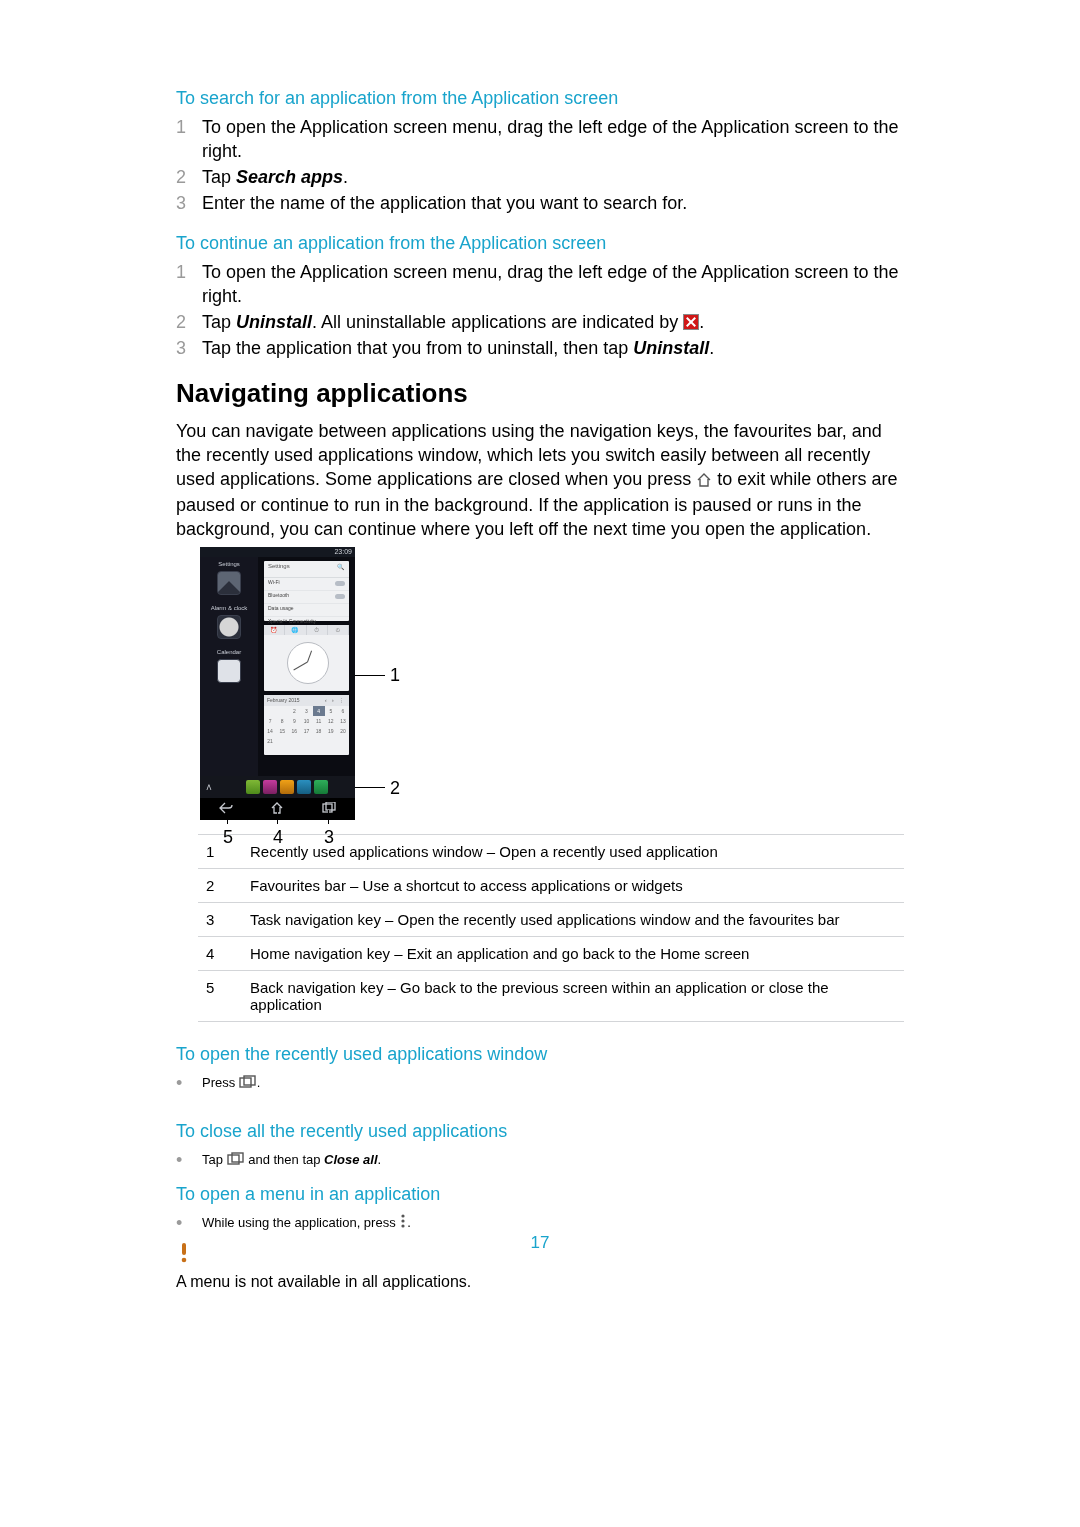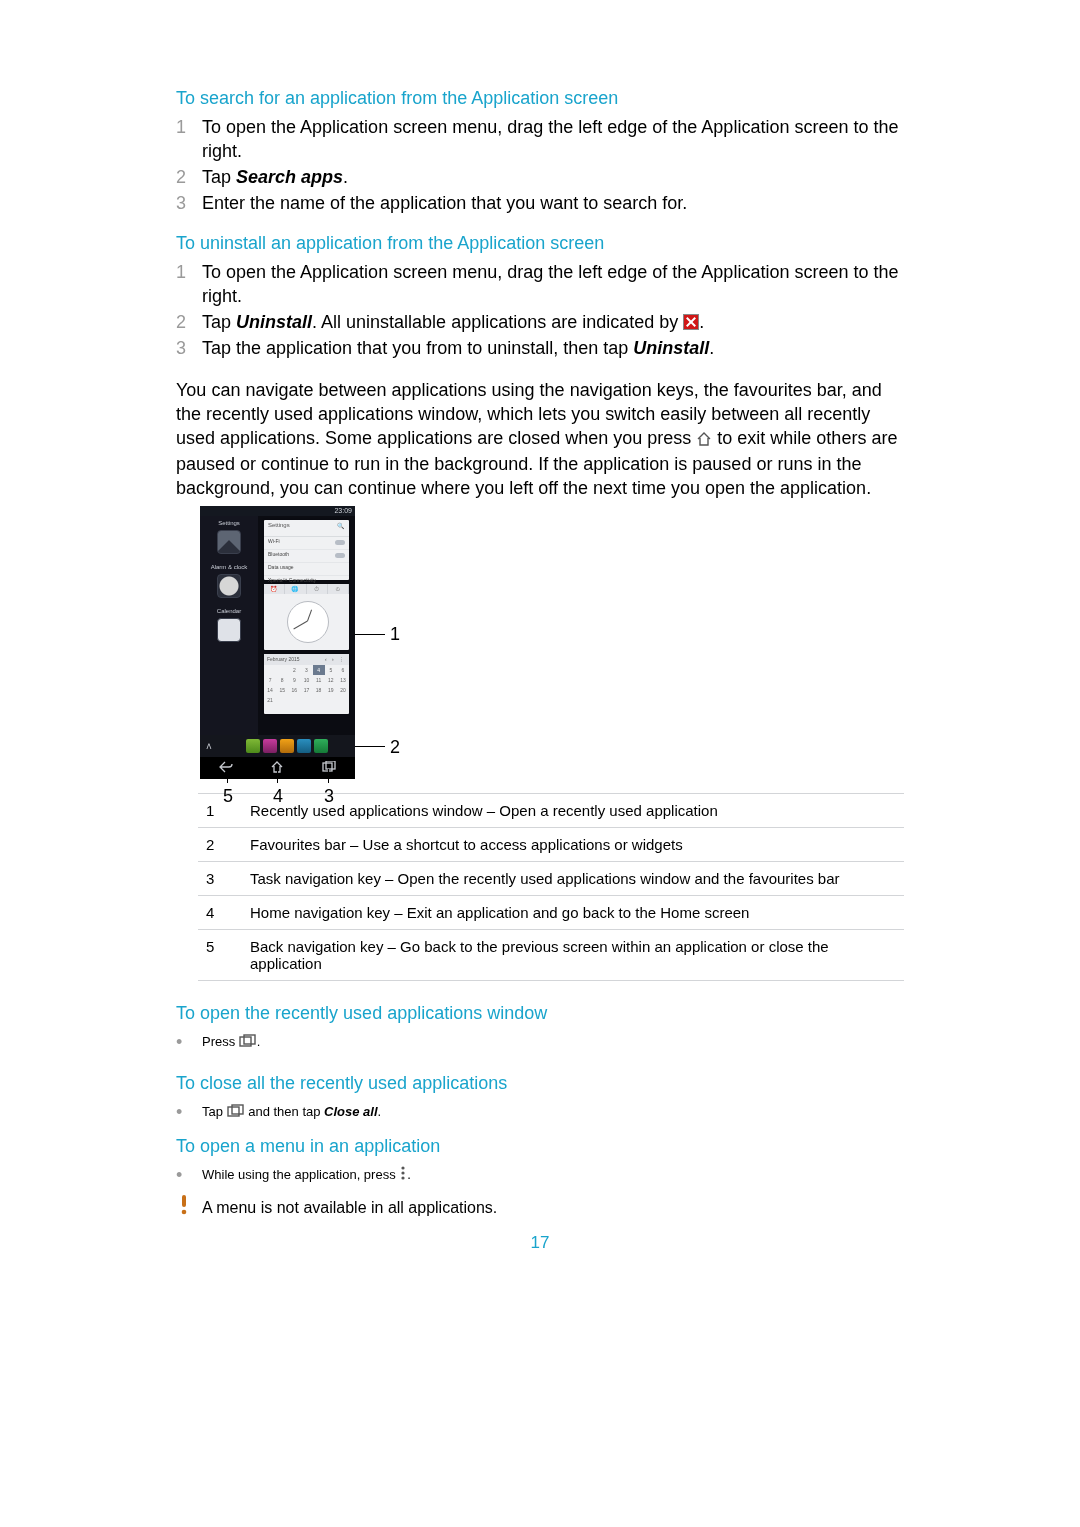--- a/index.html
+++ b/index.html
@@ -410,40 +410,41 @@
         <div class="ol-text">
           <span>Tap </span><span class="bold">Search apps</span><span>.</span>
         </div>
       </div>
       <div class="ol-row">
         <div class="ol-num">3</div>
         <div class="ol-text">Enter the name of the application that you want to search for.</div>
       </div>
     </div>
 
-    <div class="section-title">To uninstall an application from the Application screen</div>
+    <div class="section-title">To continue an application from the Application screen</div>
     <div class="ol">
       <div class="ol-row">
         <div class="ol-num">1</div>
         <div class="ol-text">To open the Application screen menu, drag the left edge of the Application screen to the right.</div>
       </div>
       <div class="ol-row">
         <div class="ol-num">2</div>
         <div class="ol-text">
           <span>Tap </span><span class="bold">Uninstall</span><span>. All uninstallable applications are indicated by </span><span class="x-icon"></span><span>.</span>
         </div>
       </div>
       <div class="ol-row">
         <div class="ol-num">3</div>
         <div class="ol-text">
           <span>Tap the application that you from to uninstall, then tap </span><span class="bold">Uninstall</span><span>.</span>
         </div>
       </div>
     </div>
 
+    <div class="h2">Navigating applications</div>
     <div class="para para-wrap">
       <span>You can navigate between applications using the navigation keys, the favourites bar, and the recently used applications window, which lets you switch easily between all recently used applications. Some applications are closed when you press </span><span class="home-icon"><svg width="16" height="14" viewBox="0 0 16 14">
             <path d="M2 7 L8 1 L14 7 M4 6 V13 H12 V6" fill="none" stroke="#555" stroke-width="1.4"></path>
           </svg></span><span> to exit while others are paused or continue to run in the background. If the application is paused or runs in the background, you can continue where you left off the next time you open the application.</span>
     </div>
 
     <div class="phone-block">
       <div class="phone">
         <div class="statusbar">
           <span class="sl"></span>
@@ -573,21 +574,21 @@
     <div class="bullet-row">
       <div class="bullet-mark">•</div>
       <div class="bullet-text">
         <span>Press </span><span class="task-icon"><svg width="18" height="14" viewBox="0 0 18 14">
               <rect x="1" y="3" width="11" height="9" fill="none" stroke="#555" stroke-width="1.4"></rect>
               <rect x="5" y="1" width="11" height="9" fill="none" stroke="#555" stroke-width="1.4"></rect>
             </svg></span><span>.</span>
       </div>
     </div>
 
-    <div class="section-title" style="margin-top:17px;">To close all the recently used applications</div>
+    <div class="section-title" style="margin-top:24px;">To close all the recently used applications</div>
     <div class="bullet-row">
       <div class="bullet-mark">•</div>
       <div class="bullet-text">
         <span>Tap </span><span class="task-icon"><svg width="18" height="14" viewBox="0 0 18 14">
               <rect x="1" y="3" width="11" height="9" fill="none" stroke="#555" stroke-width="1.4"></rect>
               <rect x="5" y="1" width="11" height="9" fill="none" stroke="#555" stroke-width="1.4"></rect>
             </svg></span><span> and then tap </span><span class="bold">Close all</span><span>.</span>
       </div>
     </div>
 
@@ -596,21 +597,21 @@
       <div class="bullet-mark">•</div>
       <div class="bullet-text">
         <span>While using the application, press </span><span class="menu-icon"><svg width="8" height="16" viewBox="0 0 8 16">
               <circle cx="4" cy="3" r="1.6" fill="#555"></circle>
               <circle cx="4" cy="8" r="1.6" fill="#555"></circle>
               <circle cx="4" cy="13" r="1.6" fill="#555"></circle>
             </svg></span><span>.</span>
       </div>
     </div>
 
-    <div class="bullet-row" style="margin-top:6px;">
+    <div class="bullet-row" style="margin-top:6px;flex-direction:column;">
       <div class="note-mark">
         <svg width="16" height="20" viewBox="0 0 16 20">
             <rect x="6" y="0" width="4" height="12" rx="2" fill="#c87018"></rect>
             <circle cx="8" cy="17" r="2.3" fill="#c87018"></circle>
           </svg>
       </div>
       <div class="note-text">A menu is not available in all applications.</div>
     </div>
 
   </div>

